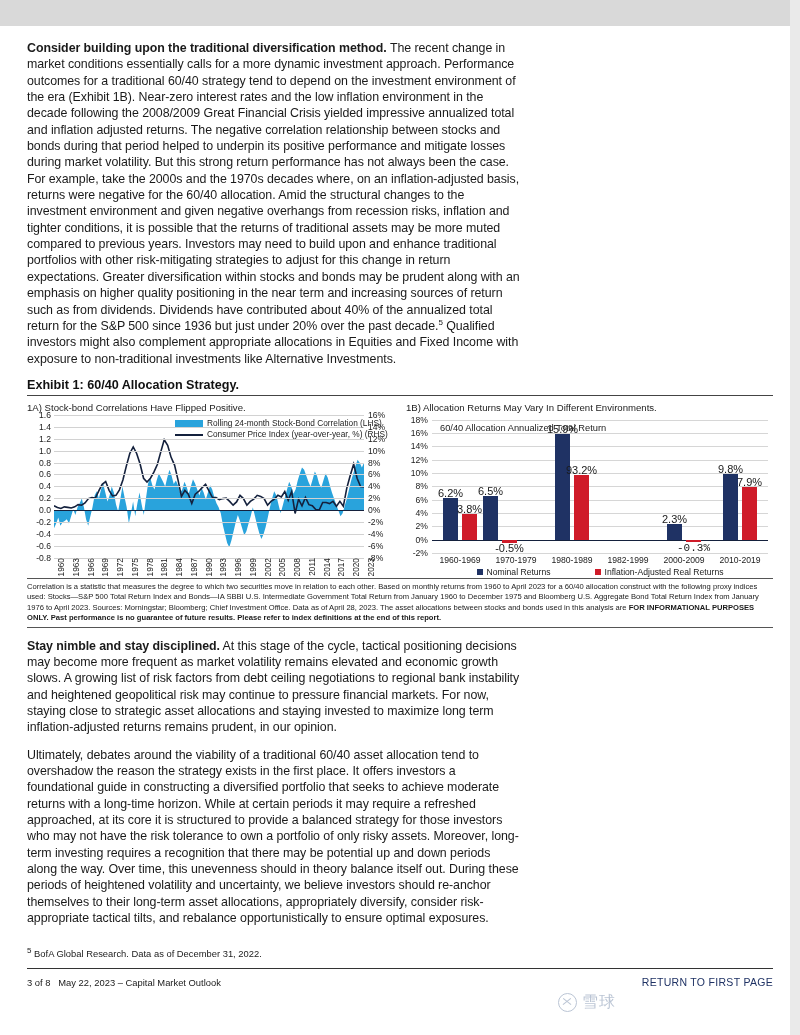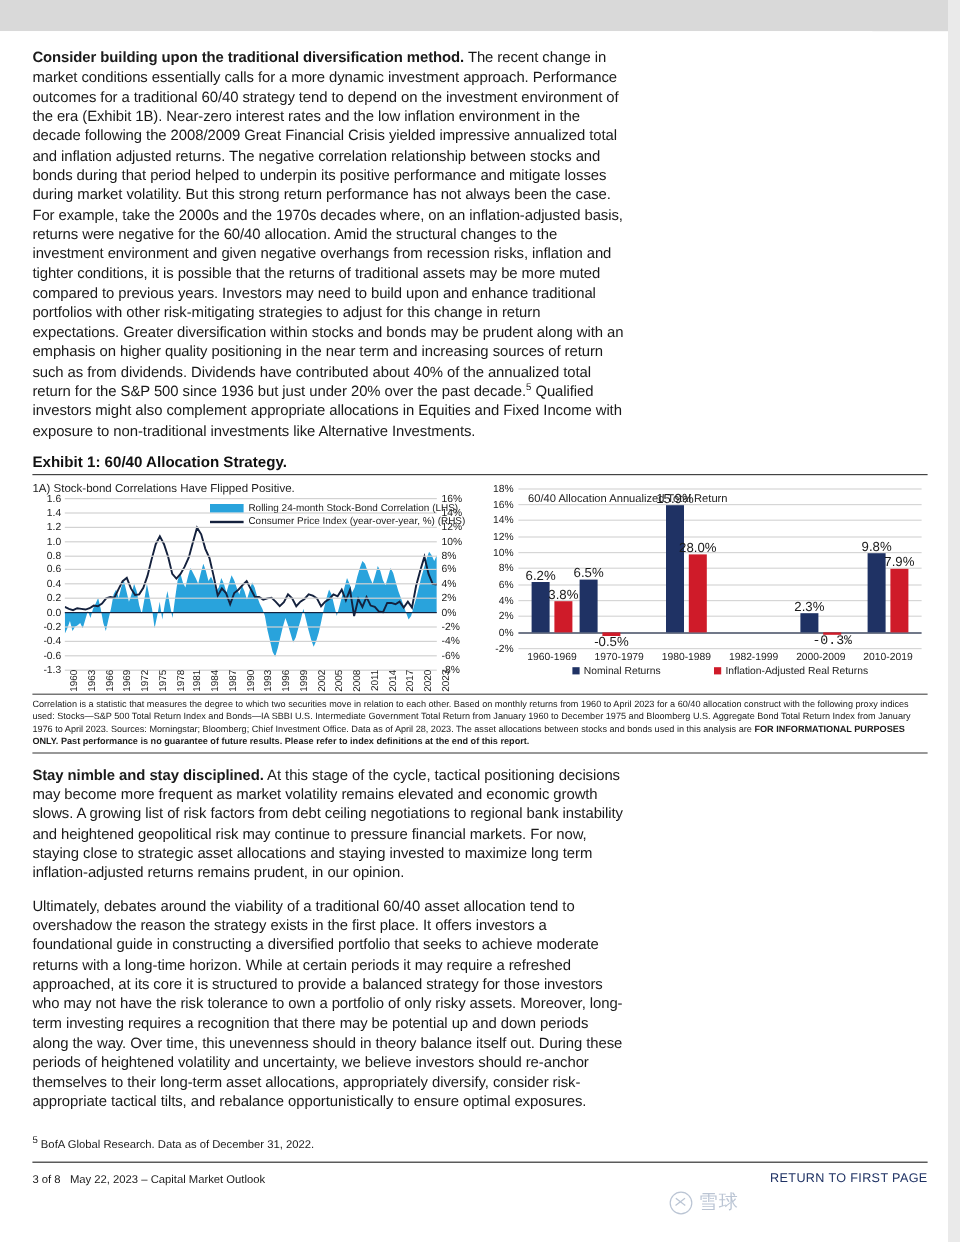--- a/index.html
+++ b/index.html
@@ -351,21 +351,21 @@
                   <span style="top: 23.8333px;">1.2</span>
                   <span style="top: 35.75px;">1.0</span>
                   <span style="top: 47.6667px;">0.8</span>
                   <span style="top: 59.5833px;">0.6</span>
                   <span style="top: 71.5px;">0.4</span>
                   <span style="top: 83.4167px;">0.2</span>
                   <span style="top: 95.3333px;">0.0</span>
                   <span style="top: 107.25px;">-0.2</span>
                   <span style="top: 119.167px;">-0.4</span>
                   <span style="top: 131.083px;">-0.6</span>
-                  <span style="top: 143px;">-1.3</span>
+                  <span style="top: 143px;">-0.8</span>
                 </div>
               <div class="a-yr" id="a-yr">
                   <span style="top: 0px;">16%</span>
                   <span style="top: 11.9167px;">14%</span>
                   <span style="top: 23.8333px;">12%</span>
                   <span style="top: 35.75px;">10%</span>
                   <span style="top: 47.6667px;">8%</span>
                   <span style="top: 59.5833px;">6%</span>
                   <span style="top: 71.5px;">4%</span>
                   <span style="top: 83.4167px;">2%</span>
@@ -425,20 +425,21 @@
                   <span style="left: 252.952px;">2011</span>
                   <span style="left: 267.714px;">2014</span>
                   <span style="left: 282.476px;">2017</span>
                   <span style="left: 297.238px;">2020</span>
                   <span style="left: 312px;">2023</span>
                 </div>
             </div>
           </div>
 
           <div class="chart-block" id="chart-b">
+            <div class="chart-caption">1B) Allocation Returns May Vary In Different Environments.</div>
             <div class="b-plot-wrap">
               <div class="b-yl" id="b-yl">
                   <span style="top: 0px;">18%</span>
                   <span style="top: 13.3px;">16%</span>
                   <span style="top: 26.6px;">14%</span>
                   <span style="top: 39.9px;">12%</span>
                   <span style="top: 53.2px;">10%</span>
                   <span style="top: 66.5px;">8%</span>
                   <span style="top: 79.8px;">6%</span>
                   <span style="top: 93.1px;">4%</span>
@@ -470,21 +471,21 @@
                   <div class="b-group" style="left: 40px; width: 56px;">
                     <div class="b-bar nom" style="left: 11px; top: 76.475px; height: 43.225px;"></div>
                     <div class="b-lab" style="left: 1.5px; top: 65.475px;">6.5%</div>
                     <div class="b-bar real" style="left: 30px; top: 119.7px; height: 3.325px;"></div>
                     <div class="b-lab" style="left: 20.5px; top: 121.7px;">-0.5%</div>
                   </div>
                   <div class="b-group" style="left: 112px; width: 56px;">
                     <div class="b-bar nom" style="left: 11px; top: 13.965px; height: 105.735px;"></div>
                     <div class="b-lab" style="left: 1.5px; top: 2.965px;">15.9%</div>
                     <div class="b-bar real" style="left: 30px; top: 55.195px; height: 64.505px;"></div>
-                    <div class="b-lab" style="left: 20.5px; top: 44.195px;">28.0%</div>
+                    <div class="b-lab" style="left: 20.5px; top: 44.195px;">93.2%</div>
                   </div>
                   <div class="b-group" style="left: 224px; width: 56px;">
                     <div class="b-bar nom" style="left: 11px; top: 104.405px; height: 15.295px;"></div>
                     <div class="b-lab" style="left: 1.5px; top: 93.405px;">2.3%</div>
                     <div class="b-bar real" style="left: 30px; top: 119.7px; height: 1.995px;"></div>
                     <div class="b-lab" style="left: 20.5px; top: 121.7px; font-family: Liberation Mono, monospace;">-0.3%</div>
                   </div>
                   <div class="b-group" style="left: 280px; width: 56px;">
                     <div class="b-bar nom" style="left: 11px; top: 54.53px; height: 65.17px;"></div>
                     <div class="b-lab" style="left: 1.5px; top: 43.53px;">9.8%</div>

